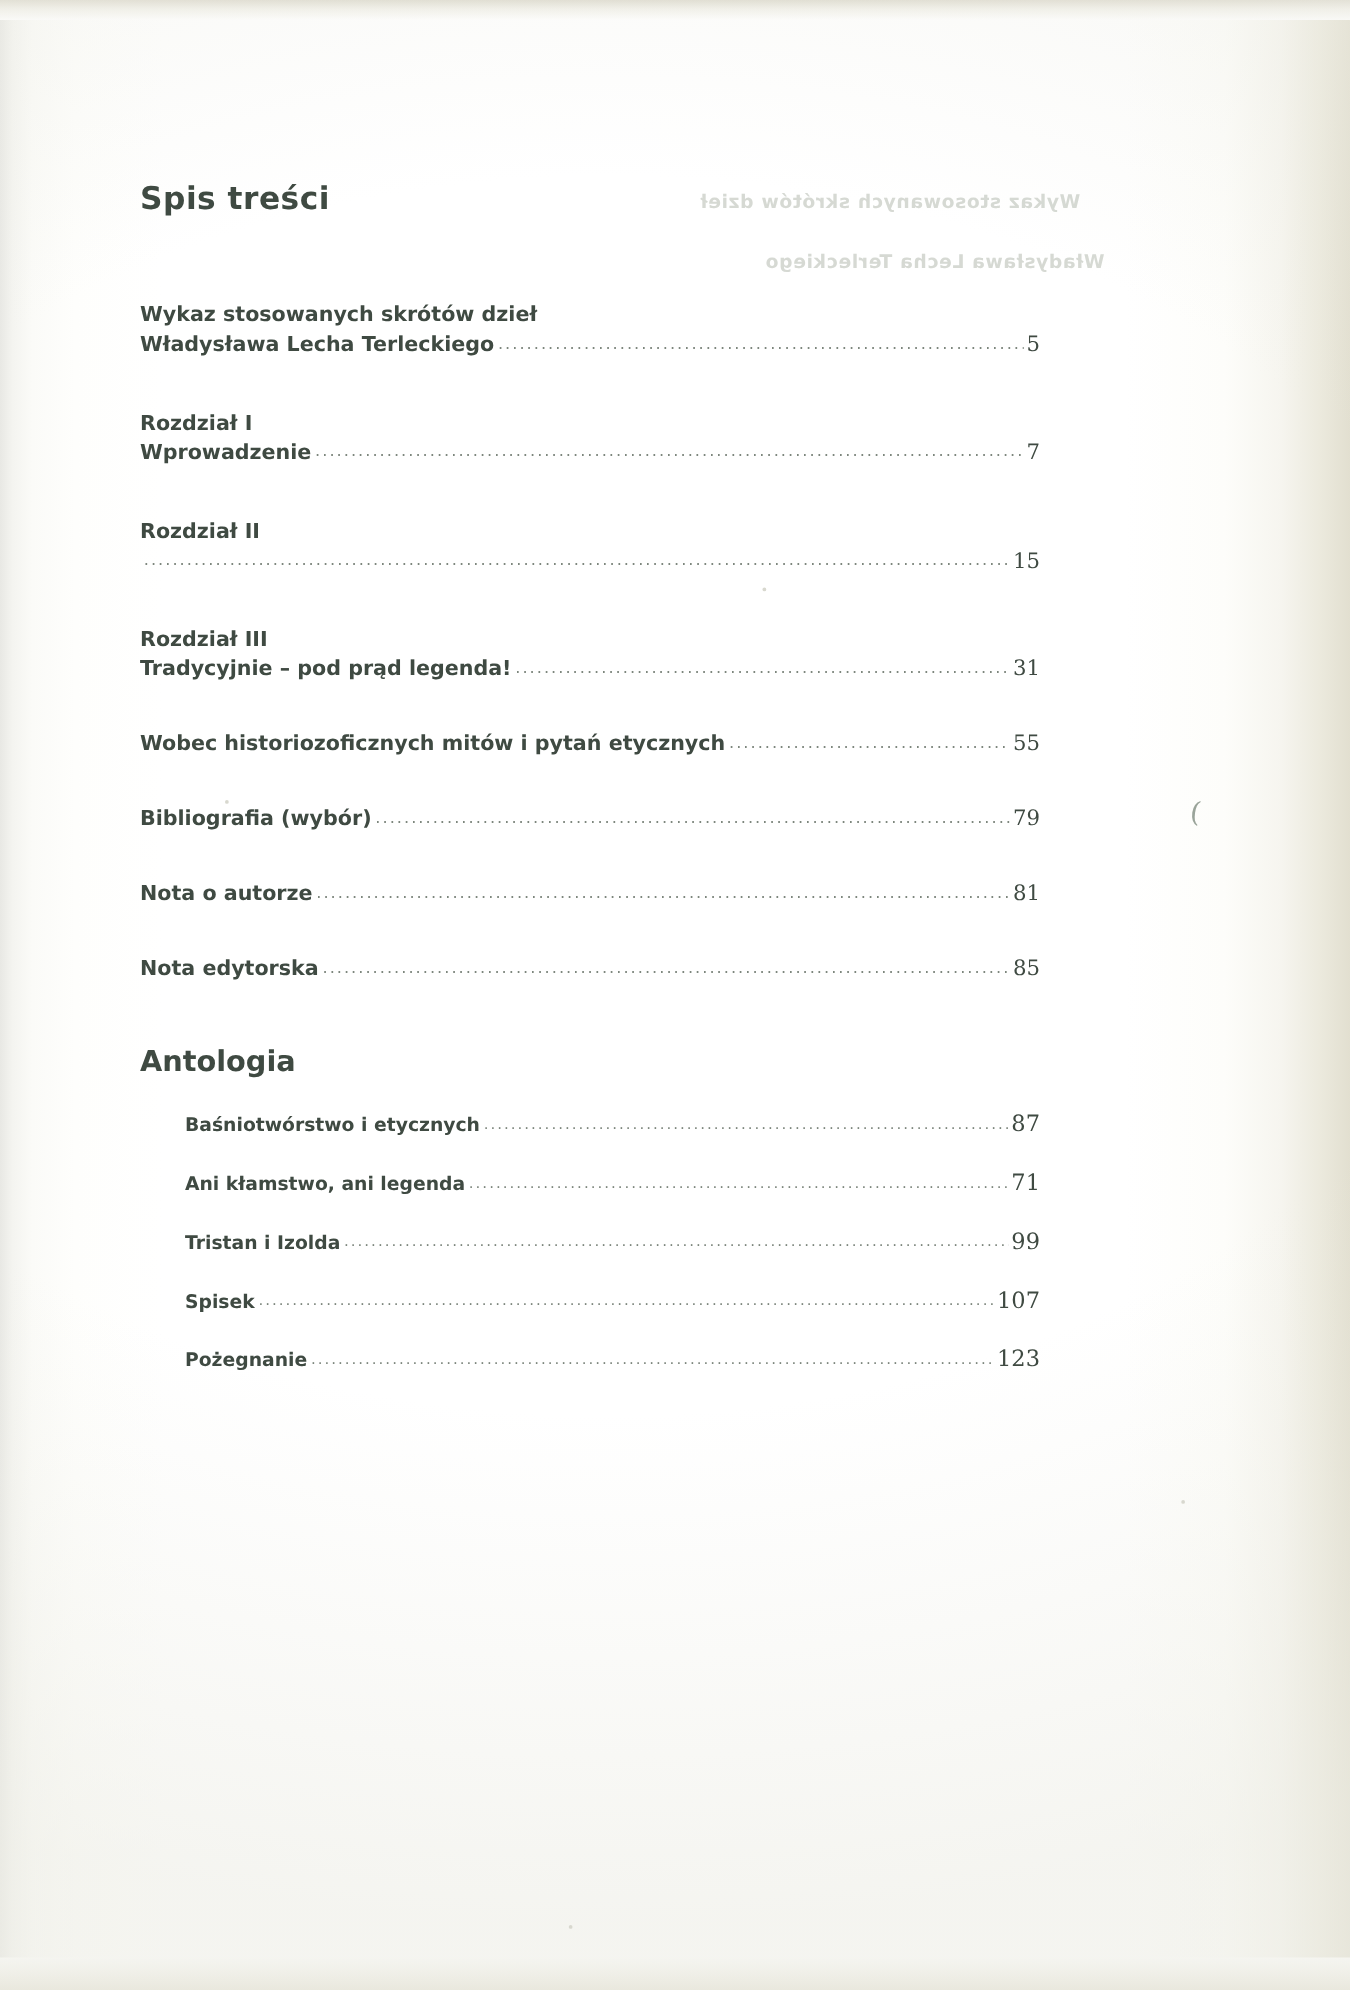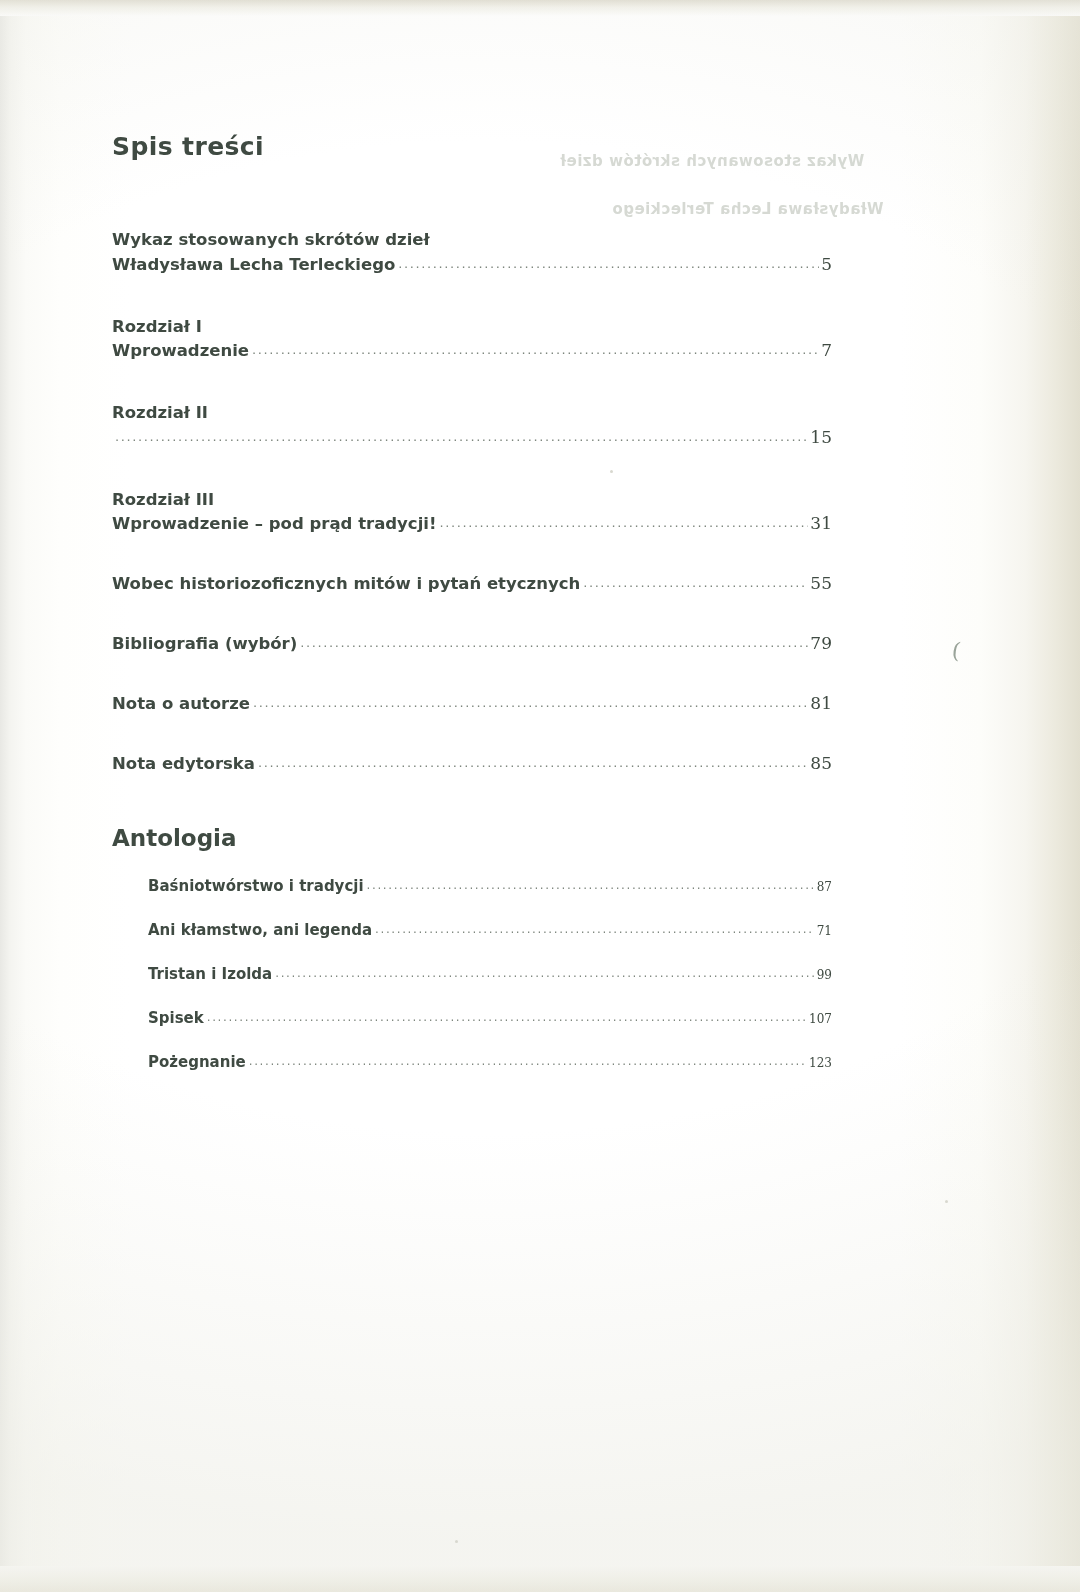--- a/index.html
+++ b/index.html
@@ -41,21 +41,21 @@
     position: absolute;
     left: 0; right: 0; bottom: 0;
     height: 26px;
     background: linear-gradient(0deg, #e6e3d6 0%, #f4f3ec 50%, #ffffff 100%);
     pointer-events: none;
   }
 
   .content {
     position: absolute;
     left: 112px;
-    top: 132px;
+    top: 144px;
     width: 720px;
   }
 
   .toc-title {
     font-size: 25px;
     font-weight: bold;
     color: #3f4a42;
     letter-spacing: 0.4px;
     margin: 0 0 66px 0;
   }
@@ -124,21 +124,21 @@
   .sub-entry {
     margin-left: 36px;
     margin-bottom: 26px;
   }
   .sub-entry .label {
     font-size: 15px;
     font-weight: bold;
     color: #3f4a42;
   }
   .sub-entry .pg {
-    font-size: 12px;
+    font-size: 18px;
   }
   .sub-entry .leader {
     font-size: 12px;
   }
 
   
   .margin-mark {
     position: absolute;
     left: 952px;
     top: 638px;
@@ -199,21 +199,21 @@
       <div class="sub">Rozdział II</div>
       <div class="dotrow">
         <span class="leader">........................................................................................................................................................................</span>
         <span class="pg">15</span>
       </div>
     </div>
 
     <div class="entry">
       <div class="sub">Rozdział III</div>
       <div class="dotrow">
-        <span class="label">Wprowadzenie – pod prąd tradycji!</span>
+        <span class="label">Tradycyjnie – pod prąd legenda!</span>
         <span class="leader">........................................................................................................................................................................</span>
         <span class="pg">31</span>
       </div>
     </div>
 
     <div class="entry">
       <div class="dotrow">
         <span class="label">Wobec historiozoficznych mitów i pytań etycznych</span>
         <span class="leader">........................................................................................................................................................................</span>
         <span class="pg">55</span>
@@ -241,21 +241,21 @@
         <span class="label">Nota edytorska</span>
         <span class="leader">........................................................................................................................................................................</span>
         <span class="pg">85</span>
       </div>
     </div>
 
     <div class="section-head">Antologia</div>
 
     <div class="sub-entry">
       <div class="dotrow">
-        <span class="label">Baśniotwórstwo i tradycji</span>
+        <span class="label">Baśniotwórstwo i etycznych</span>
         <span class="leader">........................................................................................................................................................................</span>
         <span class="pg">87</span>
       </div>
     </div>
 
     <div class="sub-entry">
       <div class="dotrow">
         <span class="label">Ani kłamstwo, ani legenda</span>
         <span class="leader">........................................................................................................................................................................</span>
         <span class="pg">71</span>

